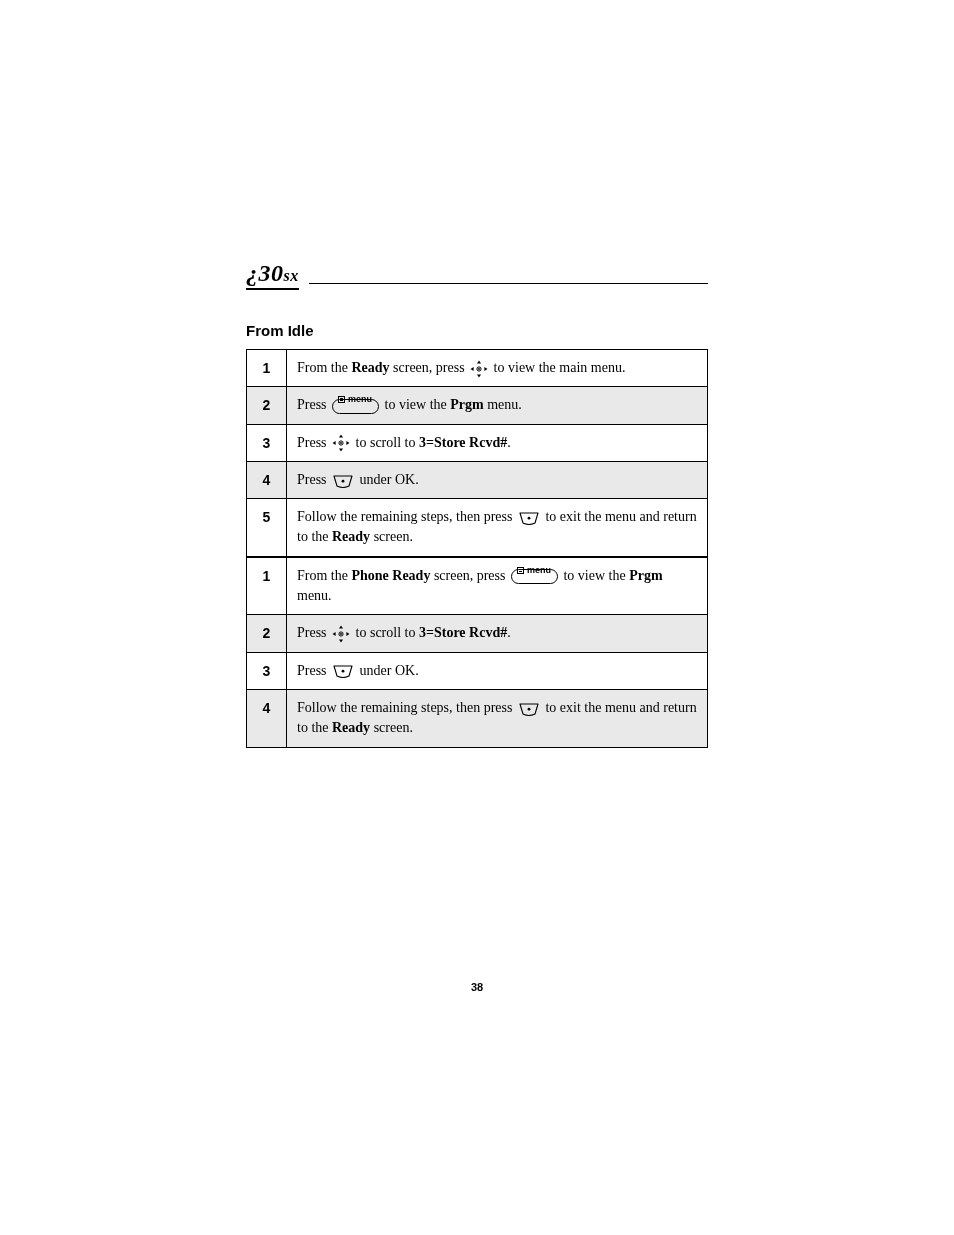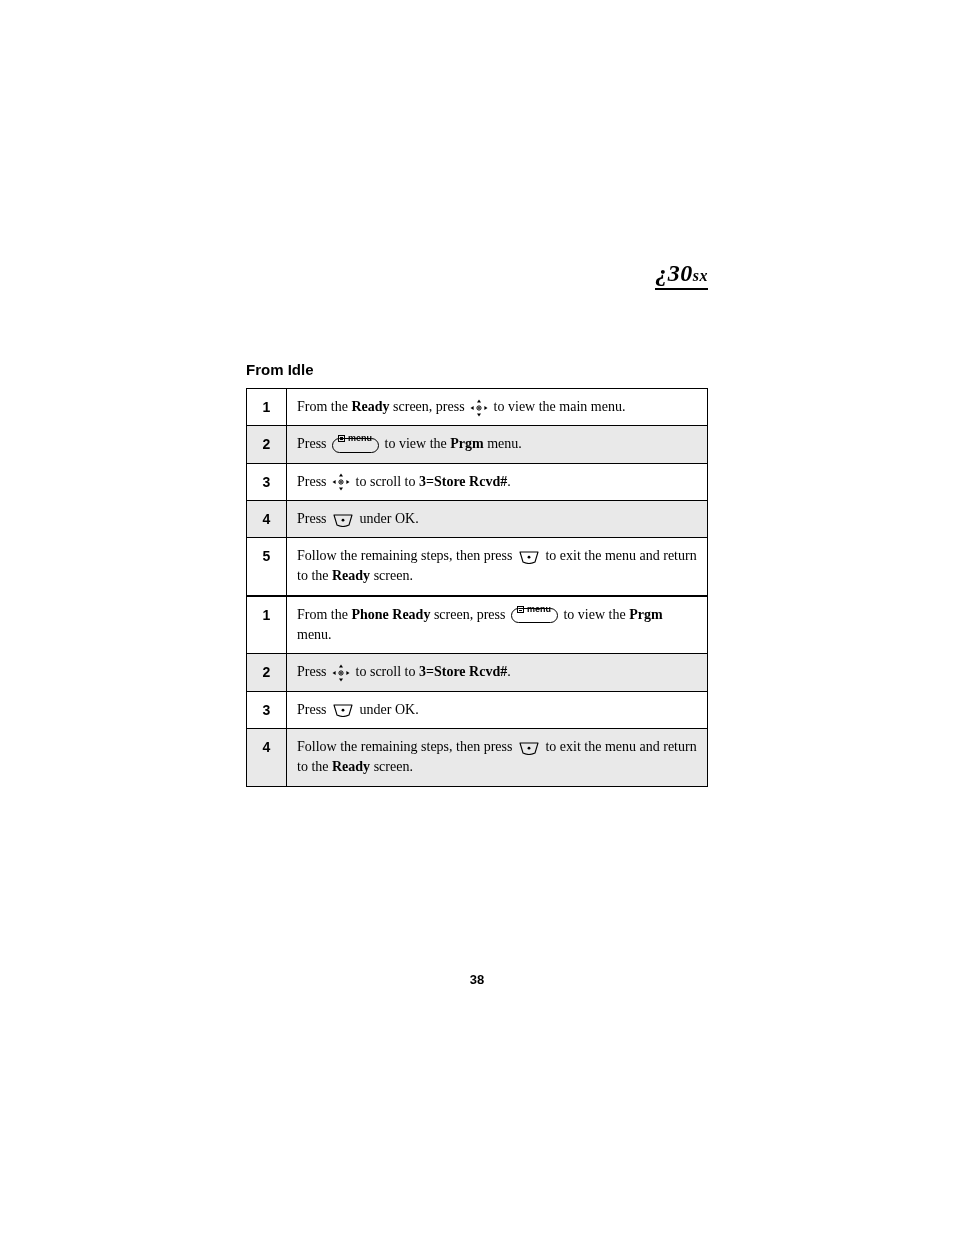--- a/index.html
+++ b/index.html
@@ -10,23 +10,22 @@
     position: relative;
     width: 954px;
     height: 1235px;
     padding: 260px 246px 0 246px;
   }
 
   
   .hdr {
     display: flex;
     align-items: flex-end;
-    gap: 20px;
+    gap: 10px;
     margin-bottom: 30px;
-    flex-direction: column;
   }
   .model {
     font-family: "Georgia", "Times New Roman", serif;
     font-style: italic;
     font-weight: 700;
     font-size: 24px;
     letter-spacing: 0.5px;
     border-bottom: 2px solid #000;
     padding-bottom: 1px;
   }
@@ -35,21 +34,21 @@
     flex: 1;
     border-bottom: 1px solid #000;
     height: 0;
     margin-bottom: 6px;
   }
 
   .section-title {
     font-family: Arial, Helvetica, sans-serif;
     font-weight: 700;
     font-size: 15px;
-    margin: 44px 0 10px 0;
+    margin: 32px 0 10px 0;
   }
 
   table.steps {
     width: 100%;
     border-collapse: collapse;
     font-family: "Times New Roman", Times, serif;
     font-size: 14px;
     line-height: 1.45;
   }
   table.steps td {
@@ -111,26 +110,26 @@
   .scroll-key svg { display: block; }
 
   
   .ok-key {
     width: 22px; height: 14px; display: inline-block; vertical-align: middle;
   }
   .ok-key svg { display: block; }
 
   .pnum {
     position: absolute;
-    bottom: 248px;
+    bottom: 242px;
     left: 50%;
     transform: translateX(-50%);
     font-family: Arial, Helvetica, sans-serif;
     font-weight: 700;
-    font-size: 13px;
+    font-size: 11px;
   }
 </style>
 </head>
 <body>
 
 <div class="page">
 
   <div class="hdr">
     <span class="model"><span>¿30</span><span class="sx">sx</span></span>
     <span class="rule"></span>

